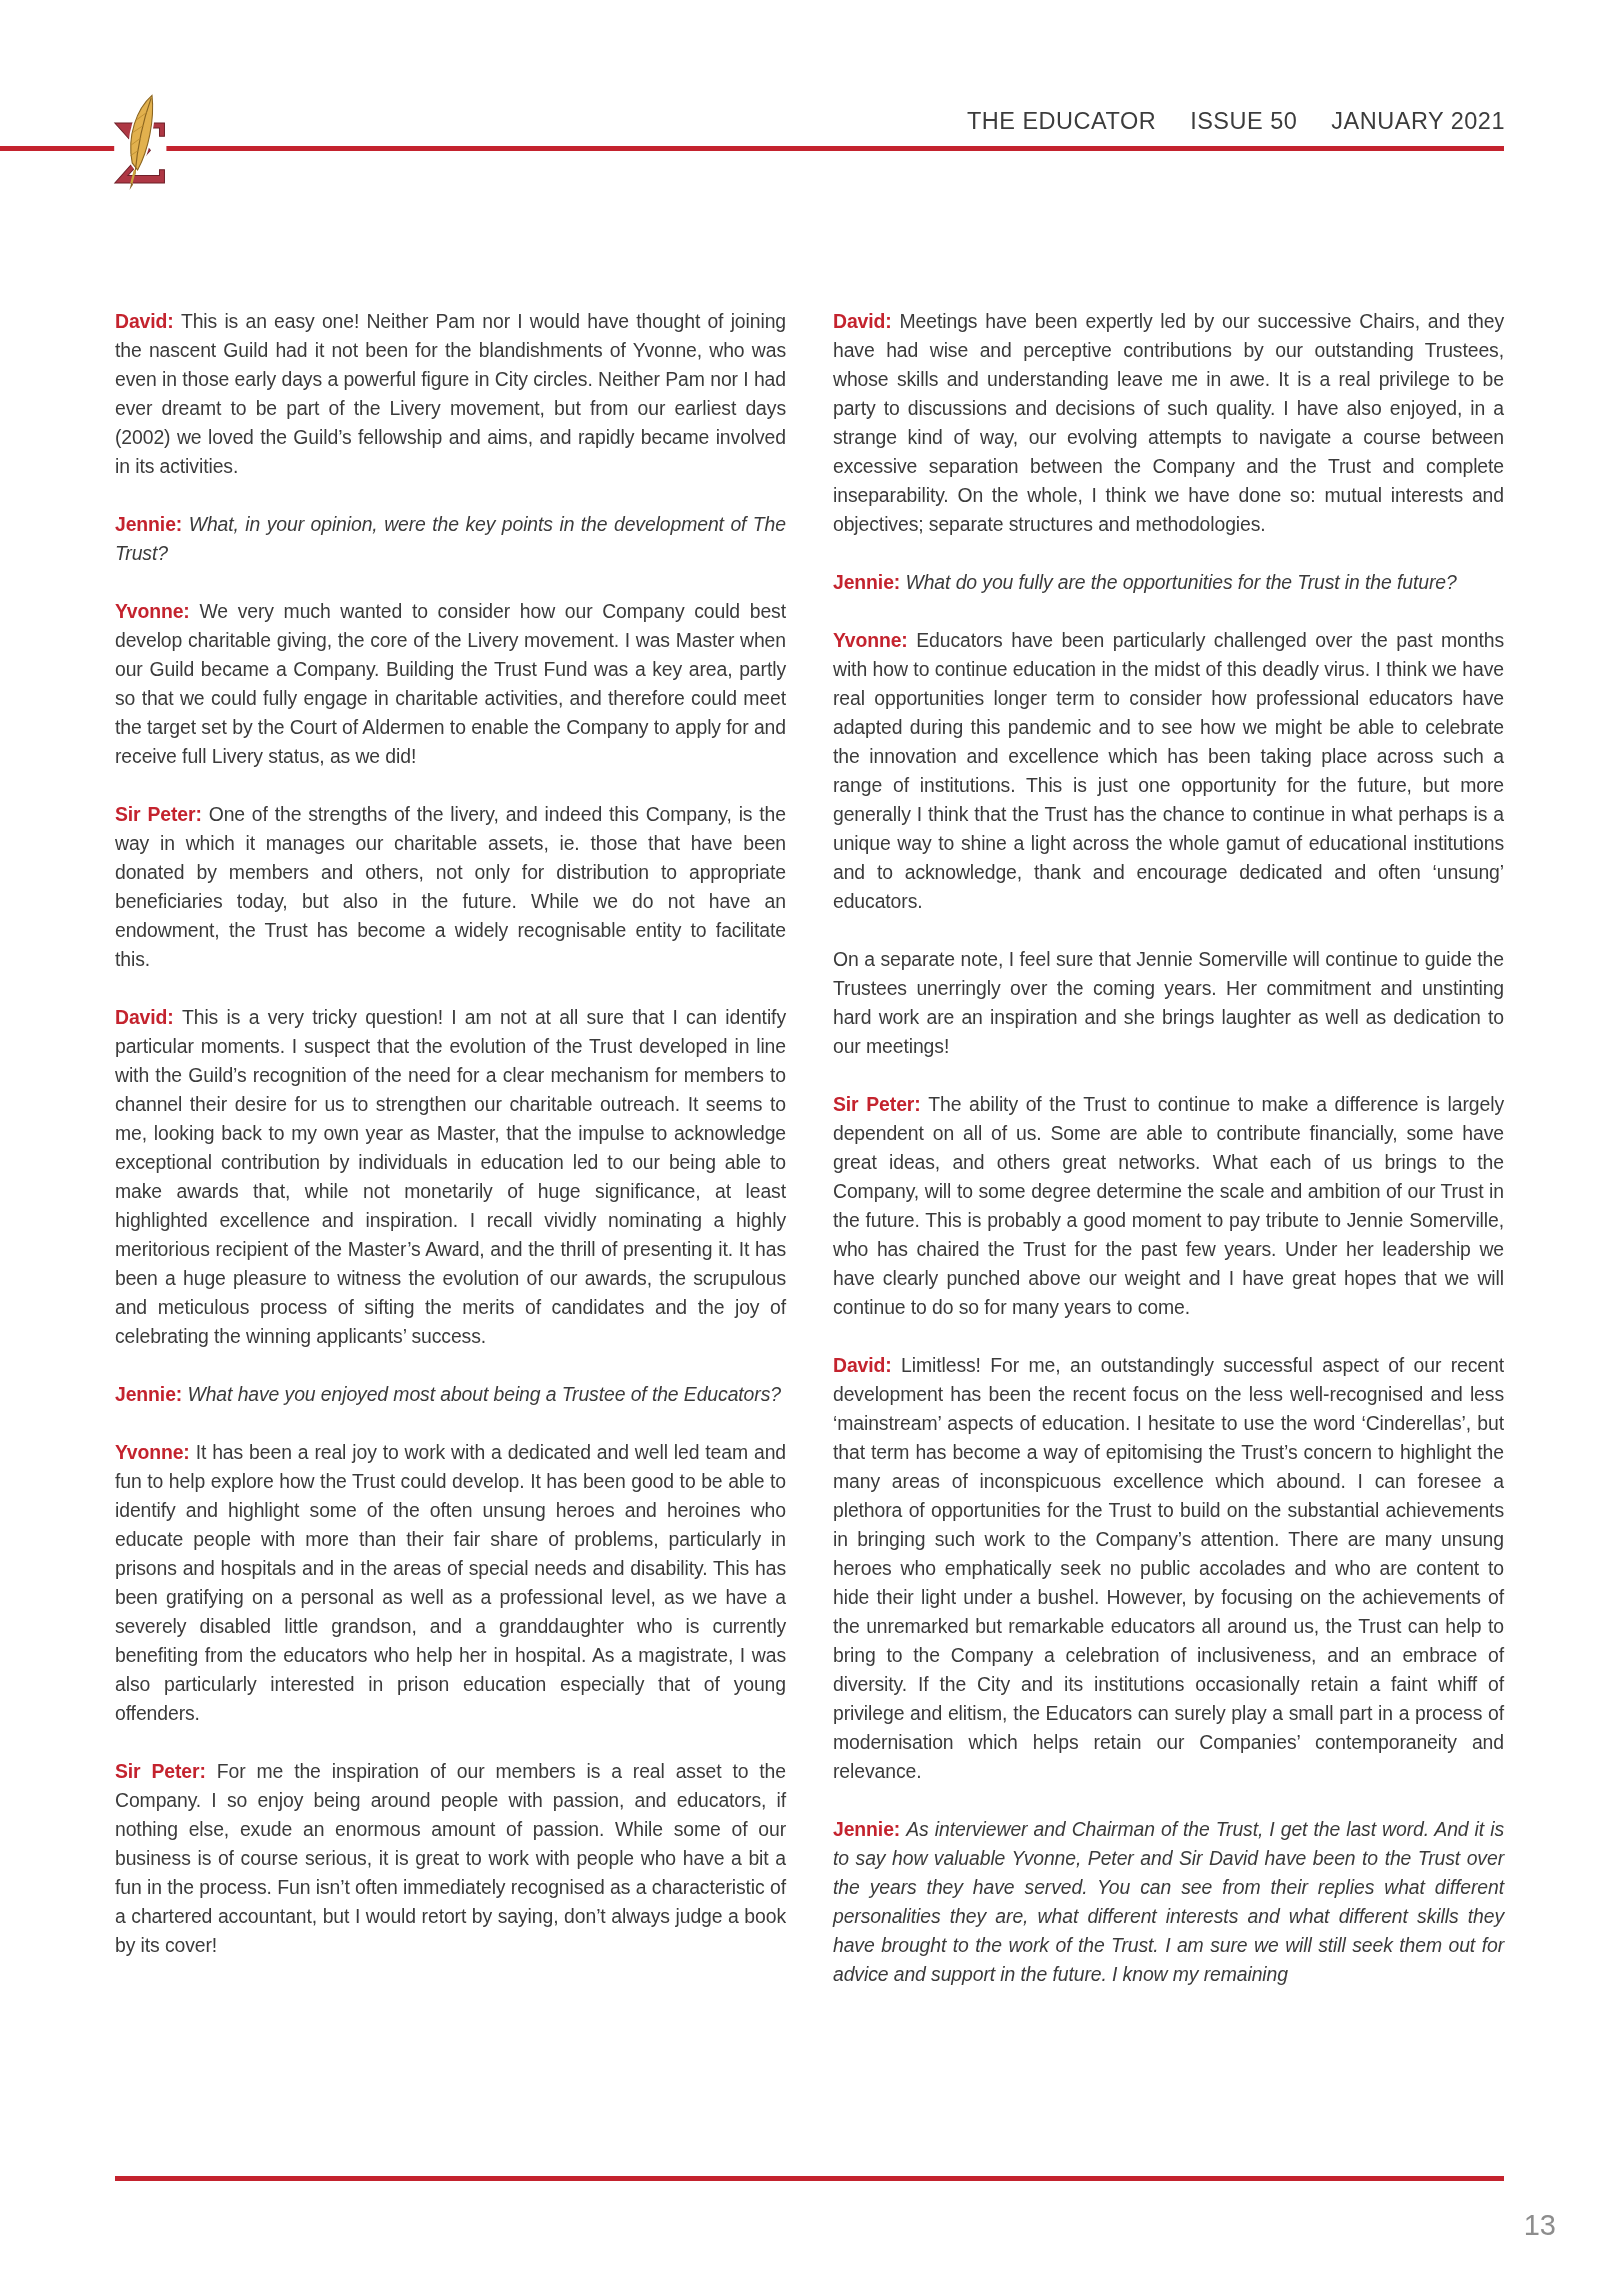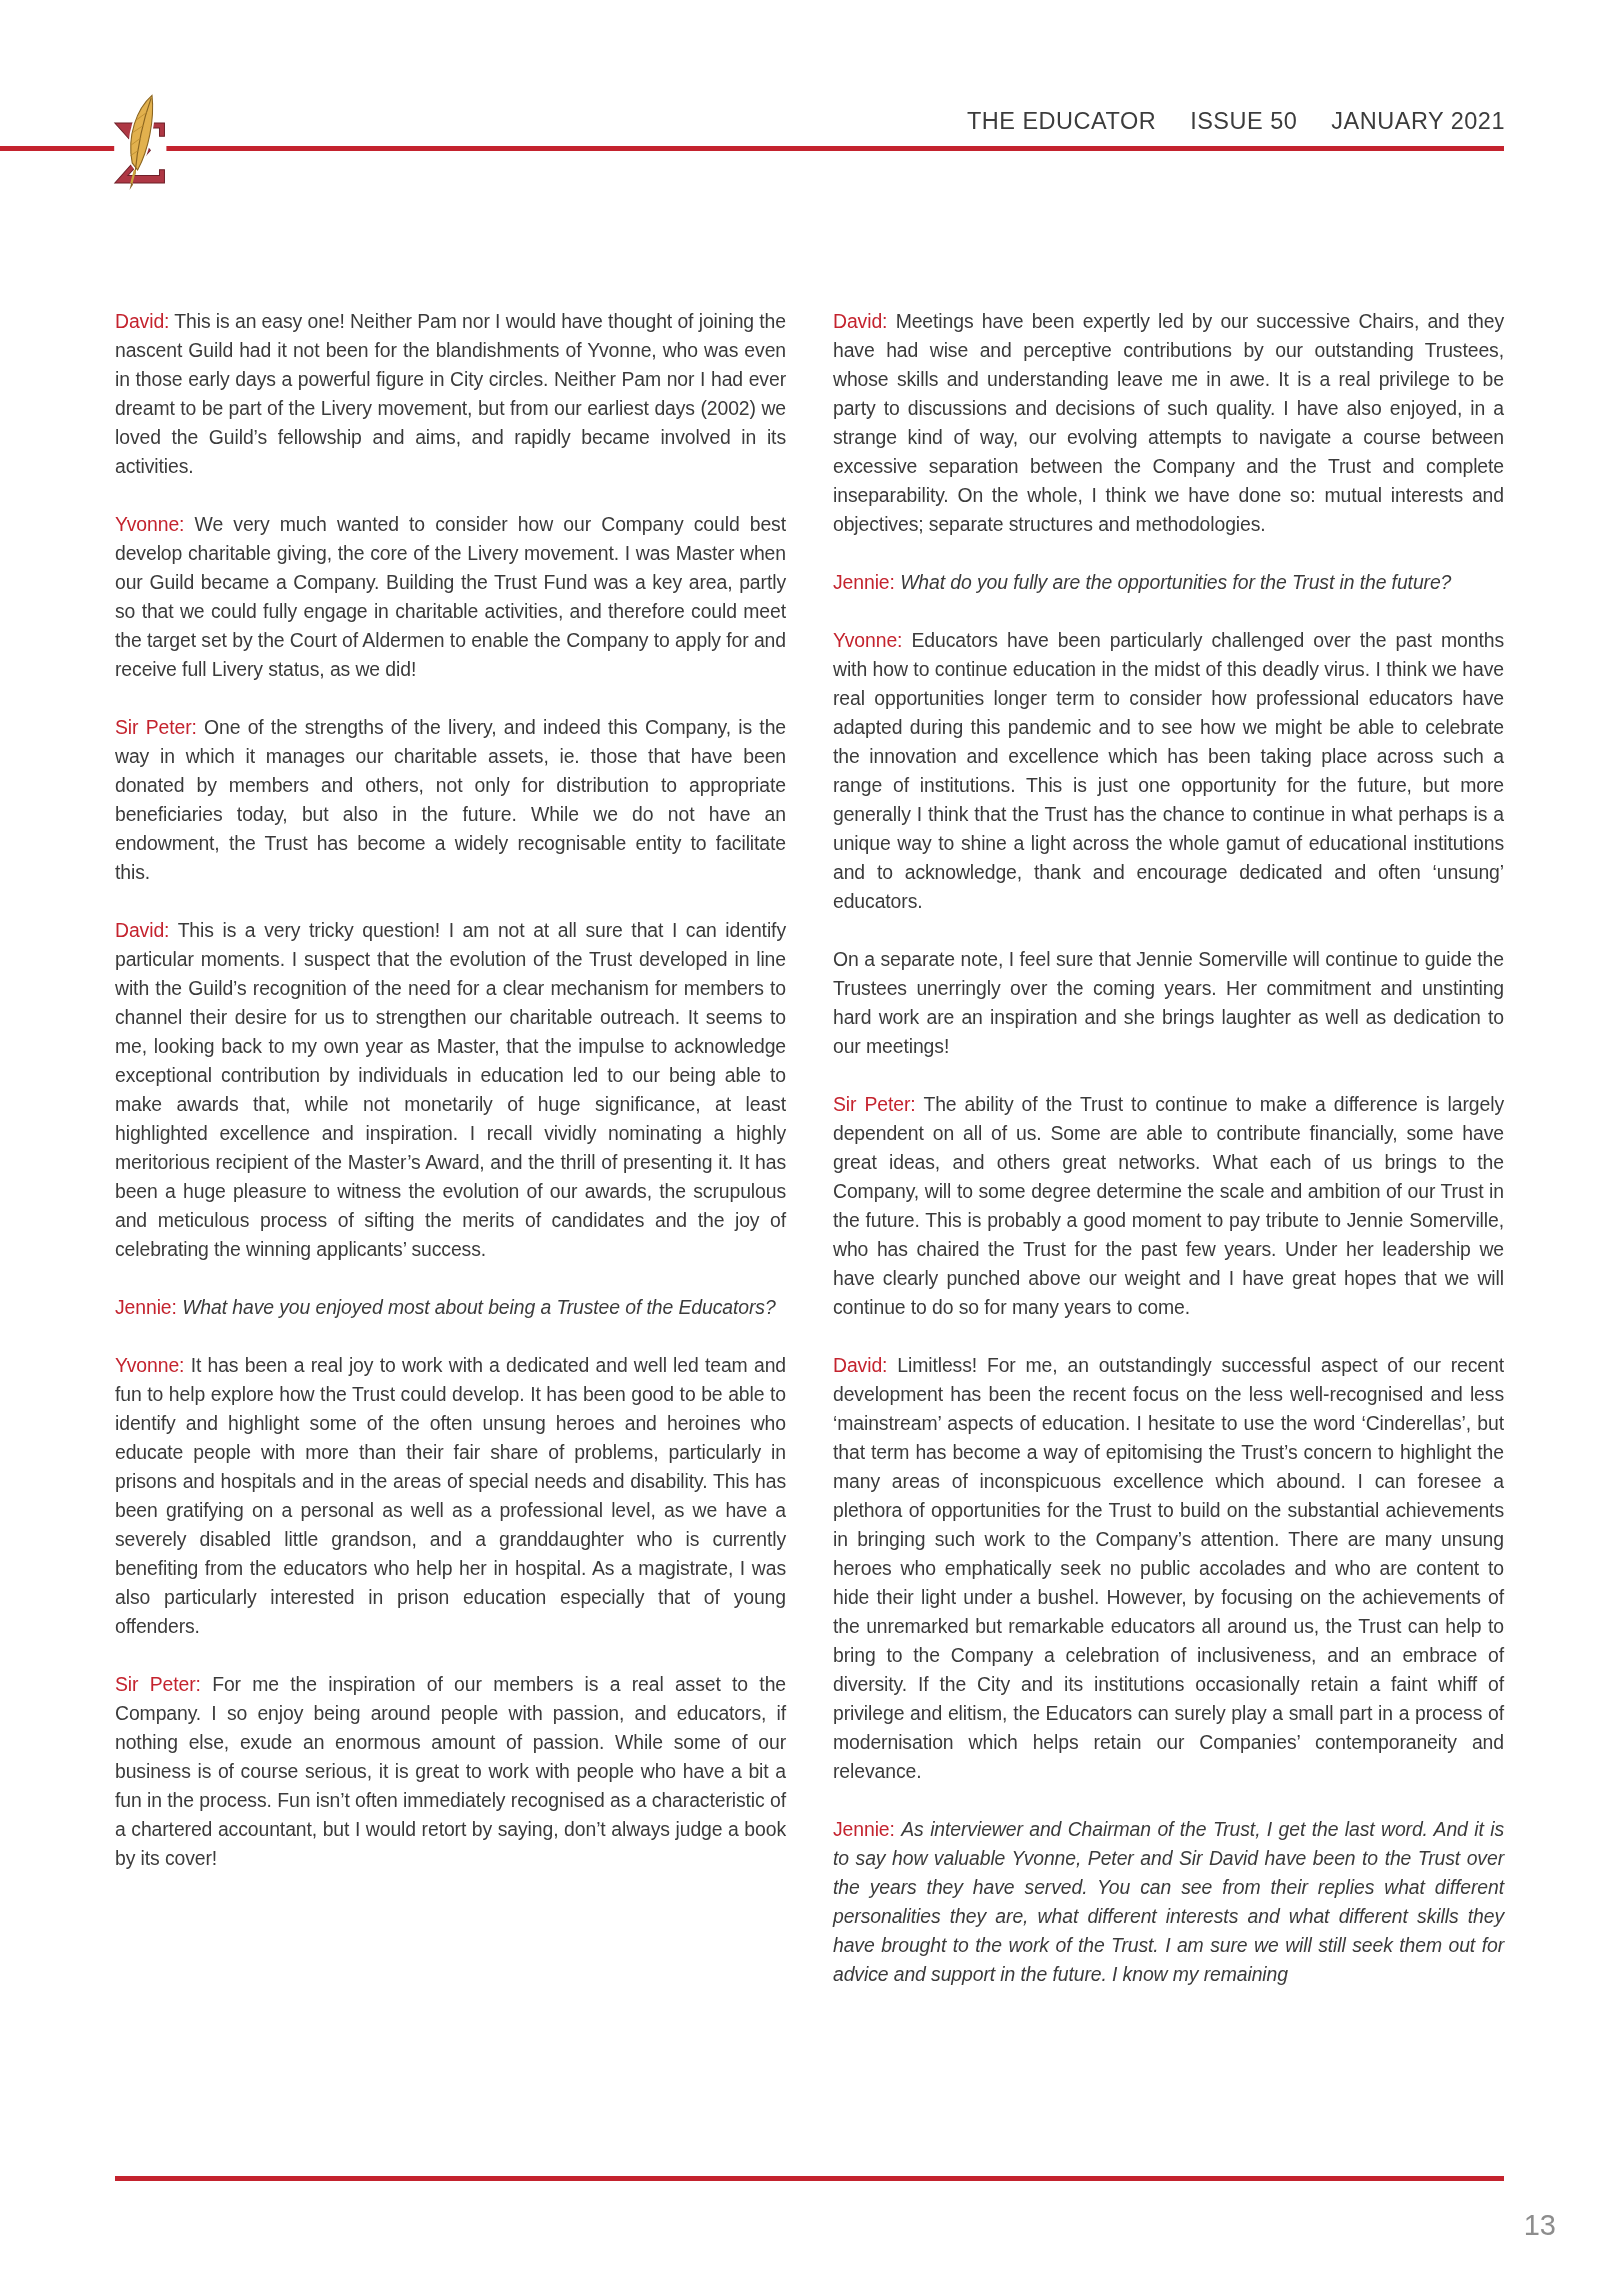--- a/index.html
+++ b/index.html
@@ -41,21 +41,21 @@
   }
   .col{flex:1;min-width:0;}
   .para{
     margin:0 0 29px 0;
     font-size:19.4px;line-height:29px;
     letter-spacing:-0.1px;
     color:var(--body-text);
     text-align:justify;
   }
   .para:last-child{margin-bottom:0;}
-  .speaker{font-weight:normal;color:var(--accent);}
+  .speaker{font-weight:bold;color:var(--accent);}
   .para.italic .ptext{font-style:italic;}
   .bottom-rule{
     position:absolute;left:115px;top:2176px;
     width:1389px;height:4.5px;
     background:var(--accent);
   }
   .page-number{
     position:absolute;top:2209px;right:60px;
     font-size:29px;color:var(--page-num);
   }
@@ -83,20 +83,21 @@
 
   <div class="masthead">
     <span class="seg">THE EDUCATOR</span><span class="seg">ISSUE 50</span><span class="seg">JANUARY 2021</span>
   </div>
 
   <div class="top-rule"></div>
 
   <div class="columns">
     <div class="col" id="col-left">
         <p class="para"><span class="speaker">David: </span><span class="ptext">This is an easy one! Neither Pam nor I would have thought of joining the nascent Guild had it not been for the blandishments of Yvonne, who was even in those early days a powerful figure in City circles. Neither Pam nor I had ever dreamt to be part of the Livery movement, but from our earliest days (2002) we loved the Guild’s fellowship and aims, and rapidly became involved in its activities.</span></p>
+        <p class="para italic"><span class="speaker">Jennie: </span><span class="ptext">What, in your opinion, were the key points in the development of The Trust?</span></p>
         <p class="para"><span class="speaker">Yvonne: </span><span class="ptext">We very much wanted to consider how our Company could best develop charitable giving, the core of the Livery movement. I was Master when our Guild became a Company. Building the Trust Fund was a key area, partly so that we could fully engage in charitable activities, and therefore could meet the target set by the Court of Aldermen to enable the Company to apply for and receive full Livery status, as we did!</span></p>
         <p class="para"><span class="speaker">Sir Peter: </span><span class="ptext">One of the strengths of the livery, and indeed this Company, is the way in which it manages our charitable assets, ie. those that have been donated by members and others, not only for distribution to appropriate beneficiaries today, but also in the future. While we do not have an endowment, the Trust has become a widely recognisable entity to facilitate this.</span></p>
         <p class="para"><span class="speaker">David: </span><span class="ptext">This is a very tricky question! I am not at all sure that I can identify particular moments. I suspect that the evolution of the Trust developed in line with the Guild’s recognition of the need for a clear mechanism for members to channel their desire for us to strengthen our charitable outreach. It seems to me, looking back to my own year as Master, that the impulse to acknowledge exceptional contribution by individuals in education led to our being able to make awards that, while not monetarily of huge significance, at least highlighted excellence and inspiration. I recall vividly nominating a highly meritorious recipient of the Master’s Award, and the thrill of presenting it. It has been a huge pleasure to witness the evolution of our awards, the scrupulous and meticulous process of sifting the merits of candidates and the joy of celebrating the winning applicants’ success.</span></p>
         <p class="para italic"><span class="speaker">Jennie: </span><span class="ptext">What have you enjoyed most about being a Trustee of the Educators?</span></p>
         <p class="para"><span class="speaker">Yvonne: </span><span class="ptext">It has been a real joy to work with a dedicated and well led team and fun to help explore how the Trust could develop. It has been good to be able to identify and highlight some of the often unsung heroes and heroines who educate people with more than their fair share of problems, particularly in prisons and hospitals and in the areas of special needs and disability. This has been gratifying on a personal as well as a professional level, as we have a severely disabled little grandson, and a granddaughter who is currently benefiting from the educators who help her in hospital. As a magistrate, I was also particularly interested in prison education especially that of young offenders.</span></p>
         <p class="para"><span class="speaker">Sir Peter: </span><span class="ptext">For me the inspiration of our members is a real asset to the Company. I so enjoy being around people with passion, and educators, if nothing else, exude an enormous amount of passion. While some of our business is of course serious, it is great to work with people who have a bit a fun in the process. Fun isn’t often immediately recognised as a characteristic of a chartered accountant, but I would retort by saying, don’t always judge a book by its cover!</span></p>
       </div>
     <div class="col" id="col-right">
         <p class="para"><span class="speaker">David: </span><span class="ptext">Meetings have been expertly led by our successive Chairs, and they have had wise and perceptive contributions by our outstanding Trustees, whose skills and understanding leave me in awe. It is a real privilege to be party to discussions and decisions of such quality. I have also enjoyed, in a strange kind of way, our evolving attempts to navigate a course between excessive separation between the Company and the Trust and complete inseparability. On the whole, I think we have done so: mutual interests and objectives; separate structures and methodologies.</span></p>
         <p class="para italic"><span class="speaker">Jennie: </span><span class="ptext">What do you fully are the opportunities for the Trust in the future?</span></p>

